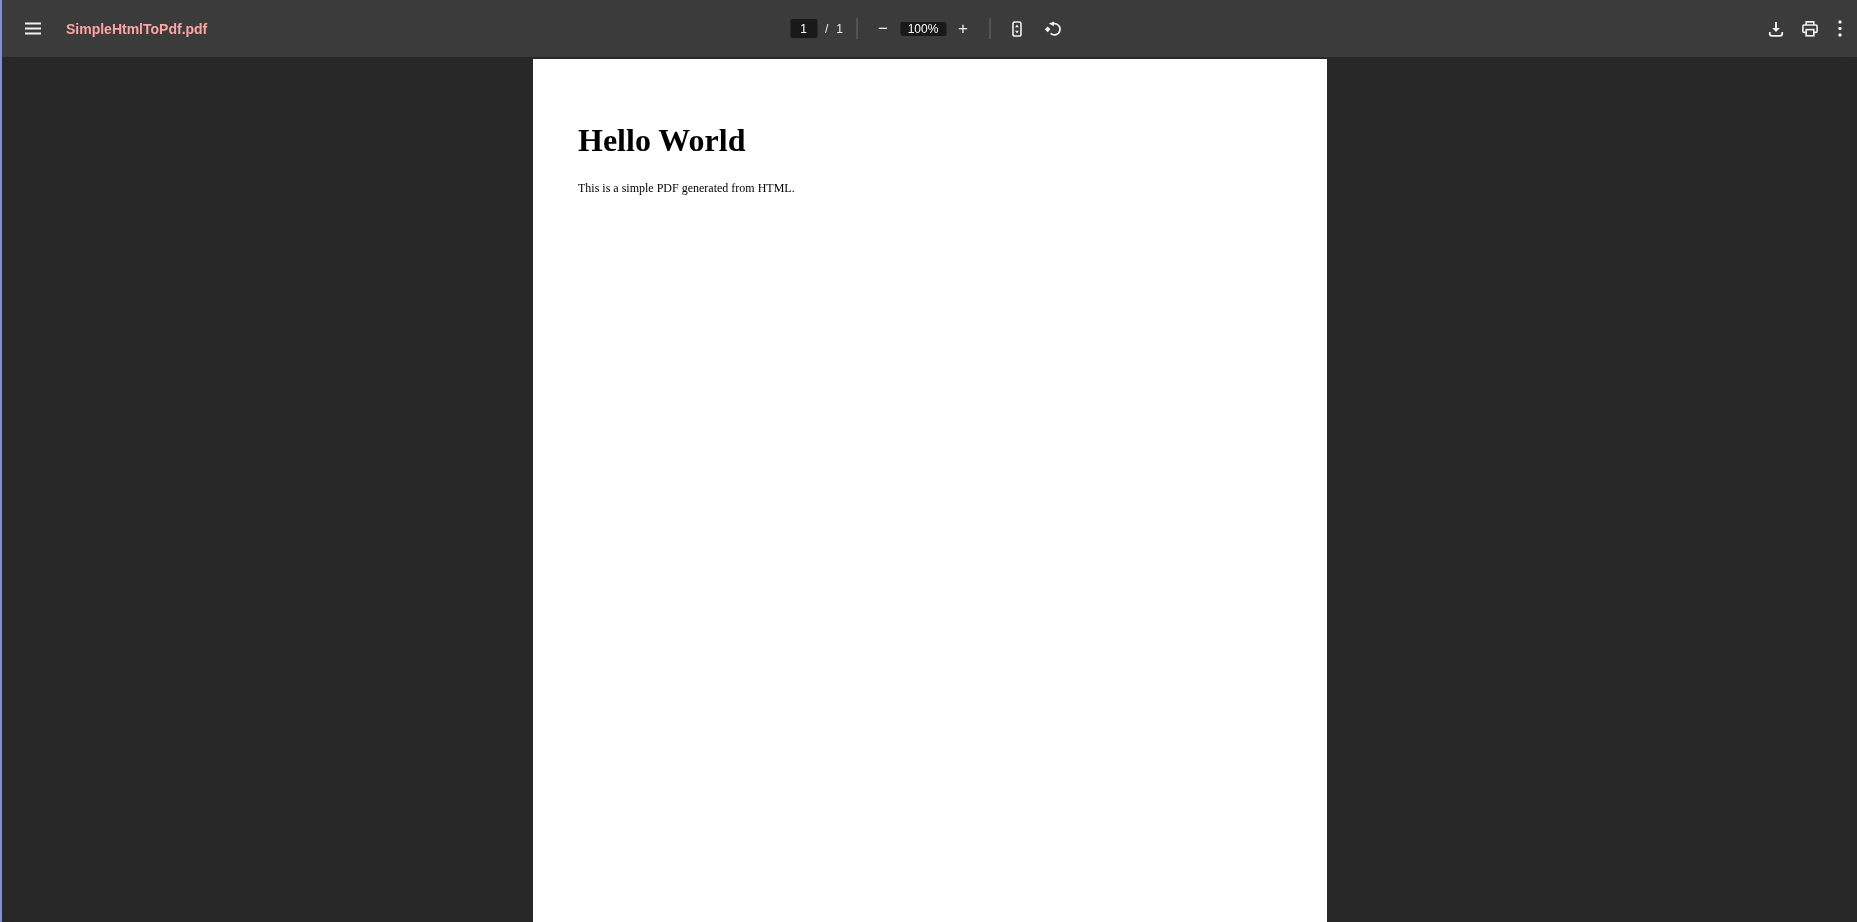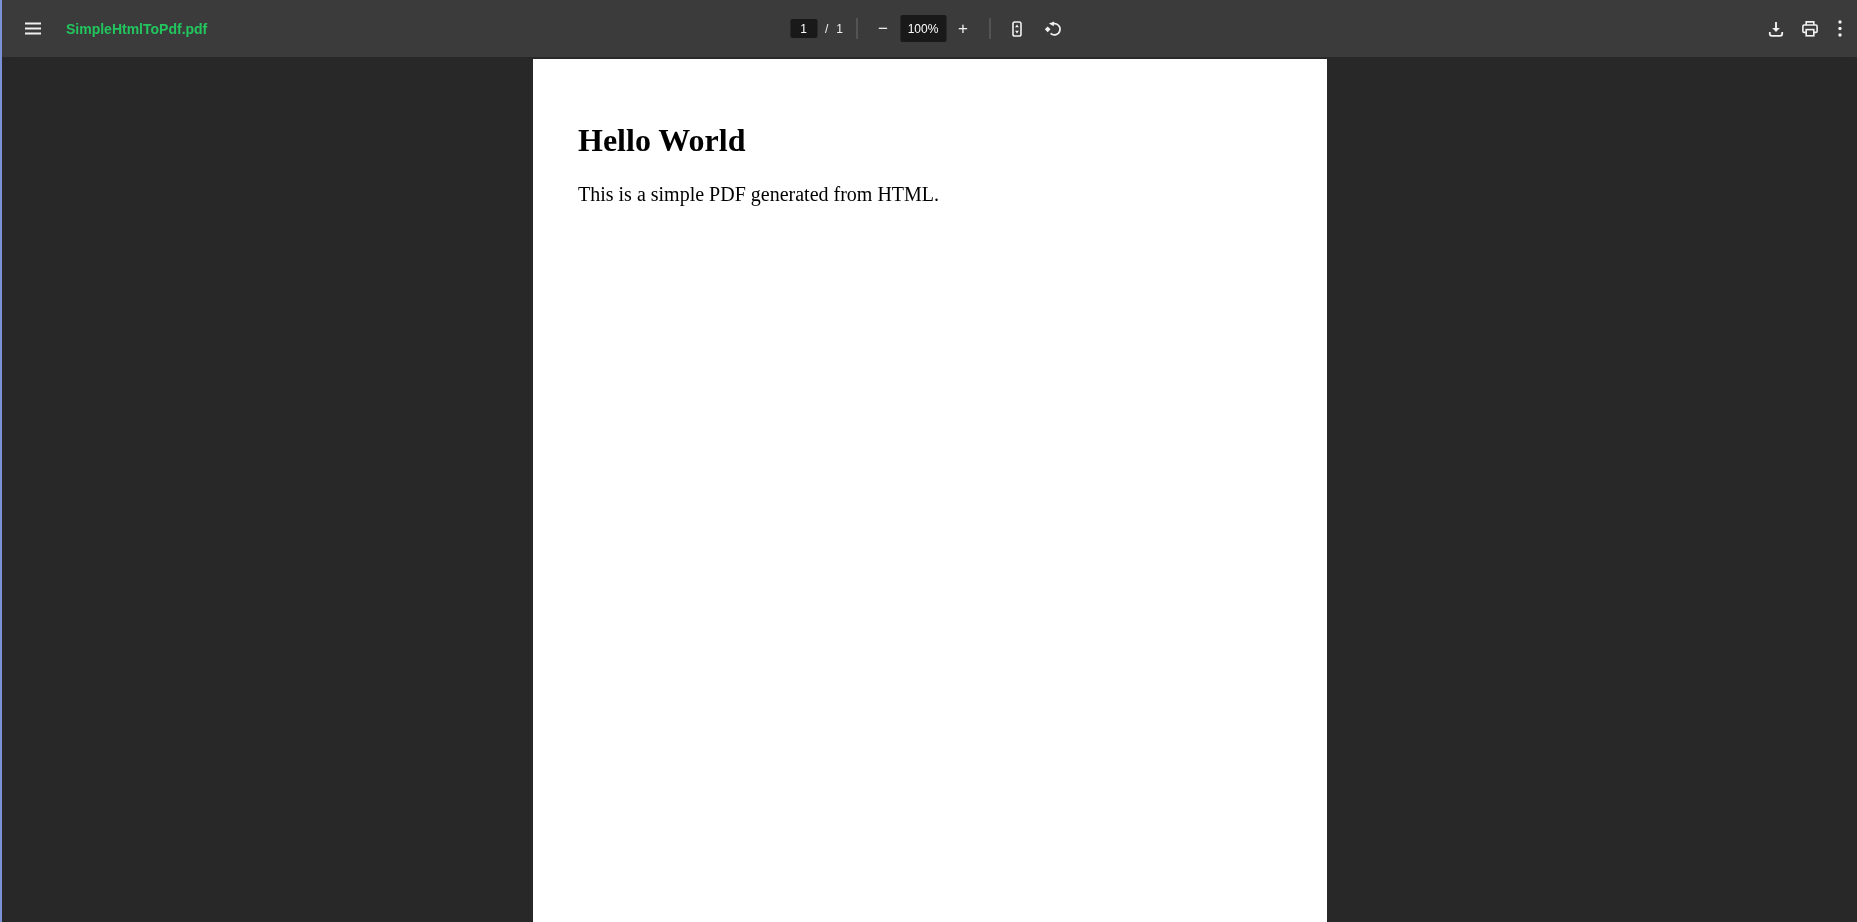--- a/index.html
+++ b/index.html
@@ -33,21 +33,21 @@
   }
   .icon-btn {
     background: transparent; border: none; padding: 0;
     width: 36px; height: 36px;
     display: flex; align-items: center; justify-content: center;
     color: #f1f1f1; cursor: pointer; flex: 0 0 auto;
   }
   .doc-title {
     margin-left: 15px;
     font-size: 14px; font-weight: 600;
-    color: #22c55e; white-space: nowrap;
+    color: #fca5a5; white-space: nowrap;
   }
   .tb-center {
     position: absolute; left: 50%; top: 0; height: 57px;
     transform: translateX(-50%);
     display: flex; align-items: center;
     font-size: 12px;
   }
   .page-input {
     width: 27px; height: 19px;
     background: #191919; border: none; border-radius: 2px;
@@ -62,21 +62,21 @@
     margin: 0 13px; flex: 0 0 auto;
   }
   .zoom-btn {
     background: transparent; border: none;
     width: 26px; height: 30px; padding: 0;
     color: #f1f1f1; font-size: 17px; line-height: 1;
     display: flex; align-items: center; justify-content: center;
     cursor: pointer;
   }
   .zoom-level {
-    width: 46px; height: 27px; margin: 0 4px;
+    width: 46px; height: 14px; margin: 0 4px;
     background: #191919; border-radius: 2px;
     color: #ffffff; font-size: 12px;
     display: flex; align-items: center; justify-content: center;
   }
   .tool-btn {
     background: transparent; border: none; padding: 0;
     width: 28px; height: 30px;
     display: flex; align-items: center; justify-content: center;
     color: #f1f1f1; cursor: pointer; flex: 0 0 auto;
   }
@@ -105,21 +105,21 @@
   .pdf-page h1 {
     margin: 0;
     font-family: "Liberation Serif", serif;
     font-weight: bold;
     font-size: 32px; line-height: 1.15;
     color: #000000;
   }
   .pdf-page p {
     margin: 22px 0 0 0;
     font-family: "Liberation Serif", serif;
-    font-size: 20px; line-height: 1.3;
+    font-size: 12px; line-height: 1.3;
     color: #000000;
   }
   svg { display: block; }
 </style>
 </head>
 <body>
 
 <div class="app">
   <div class="edge-accent"></div>
 

